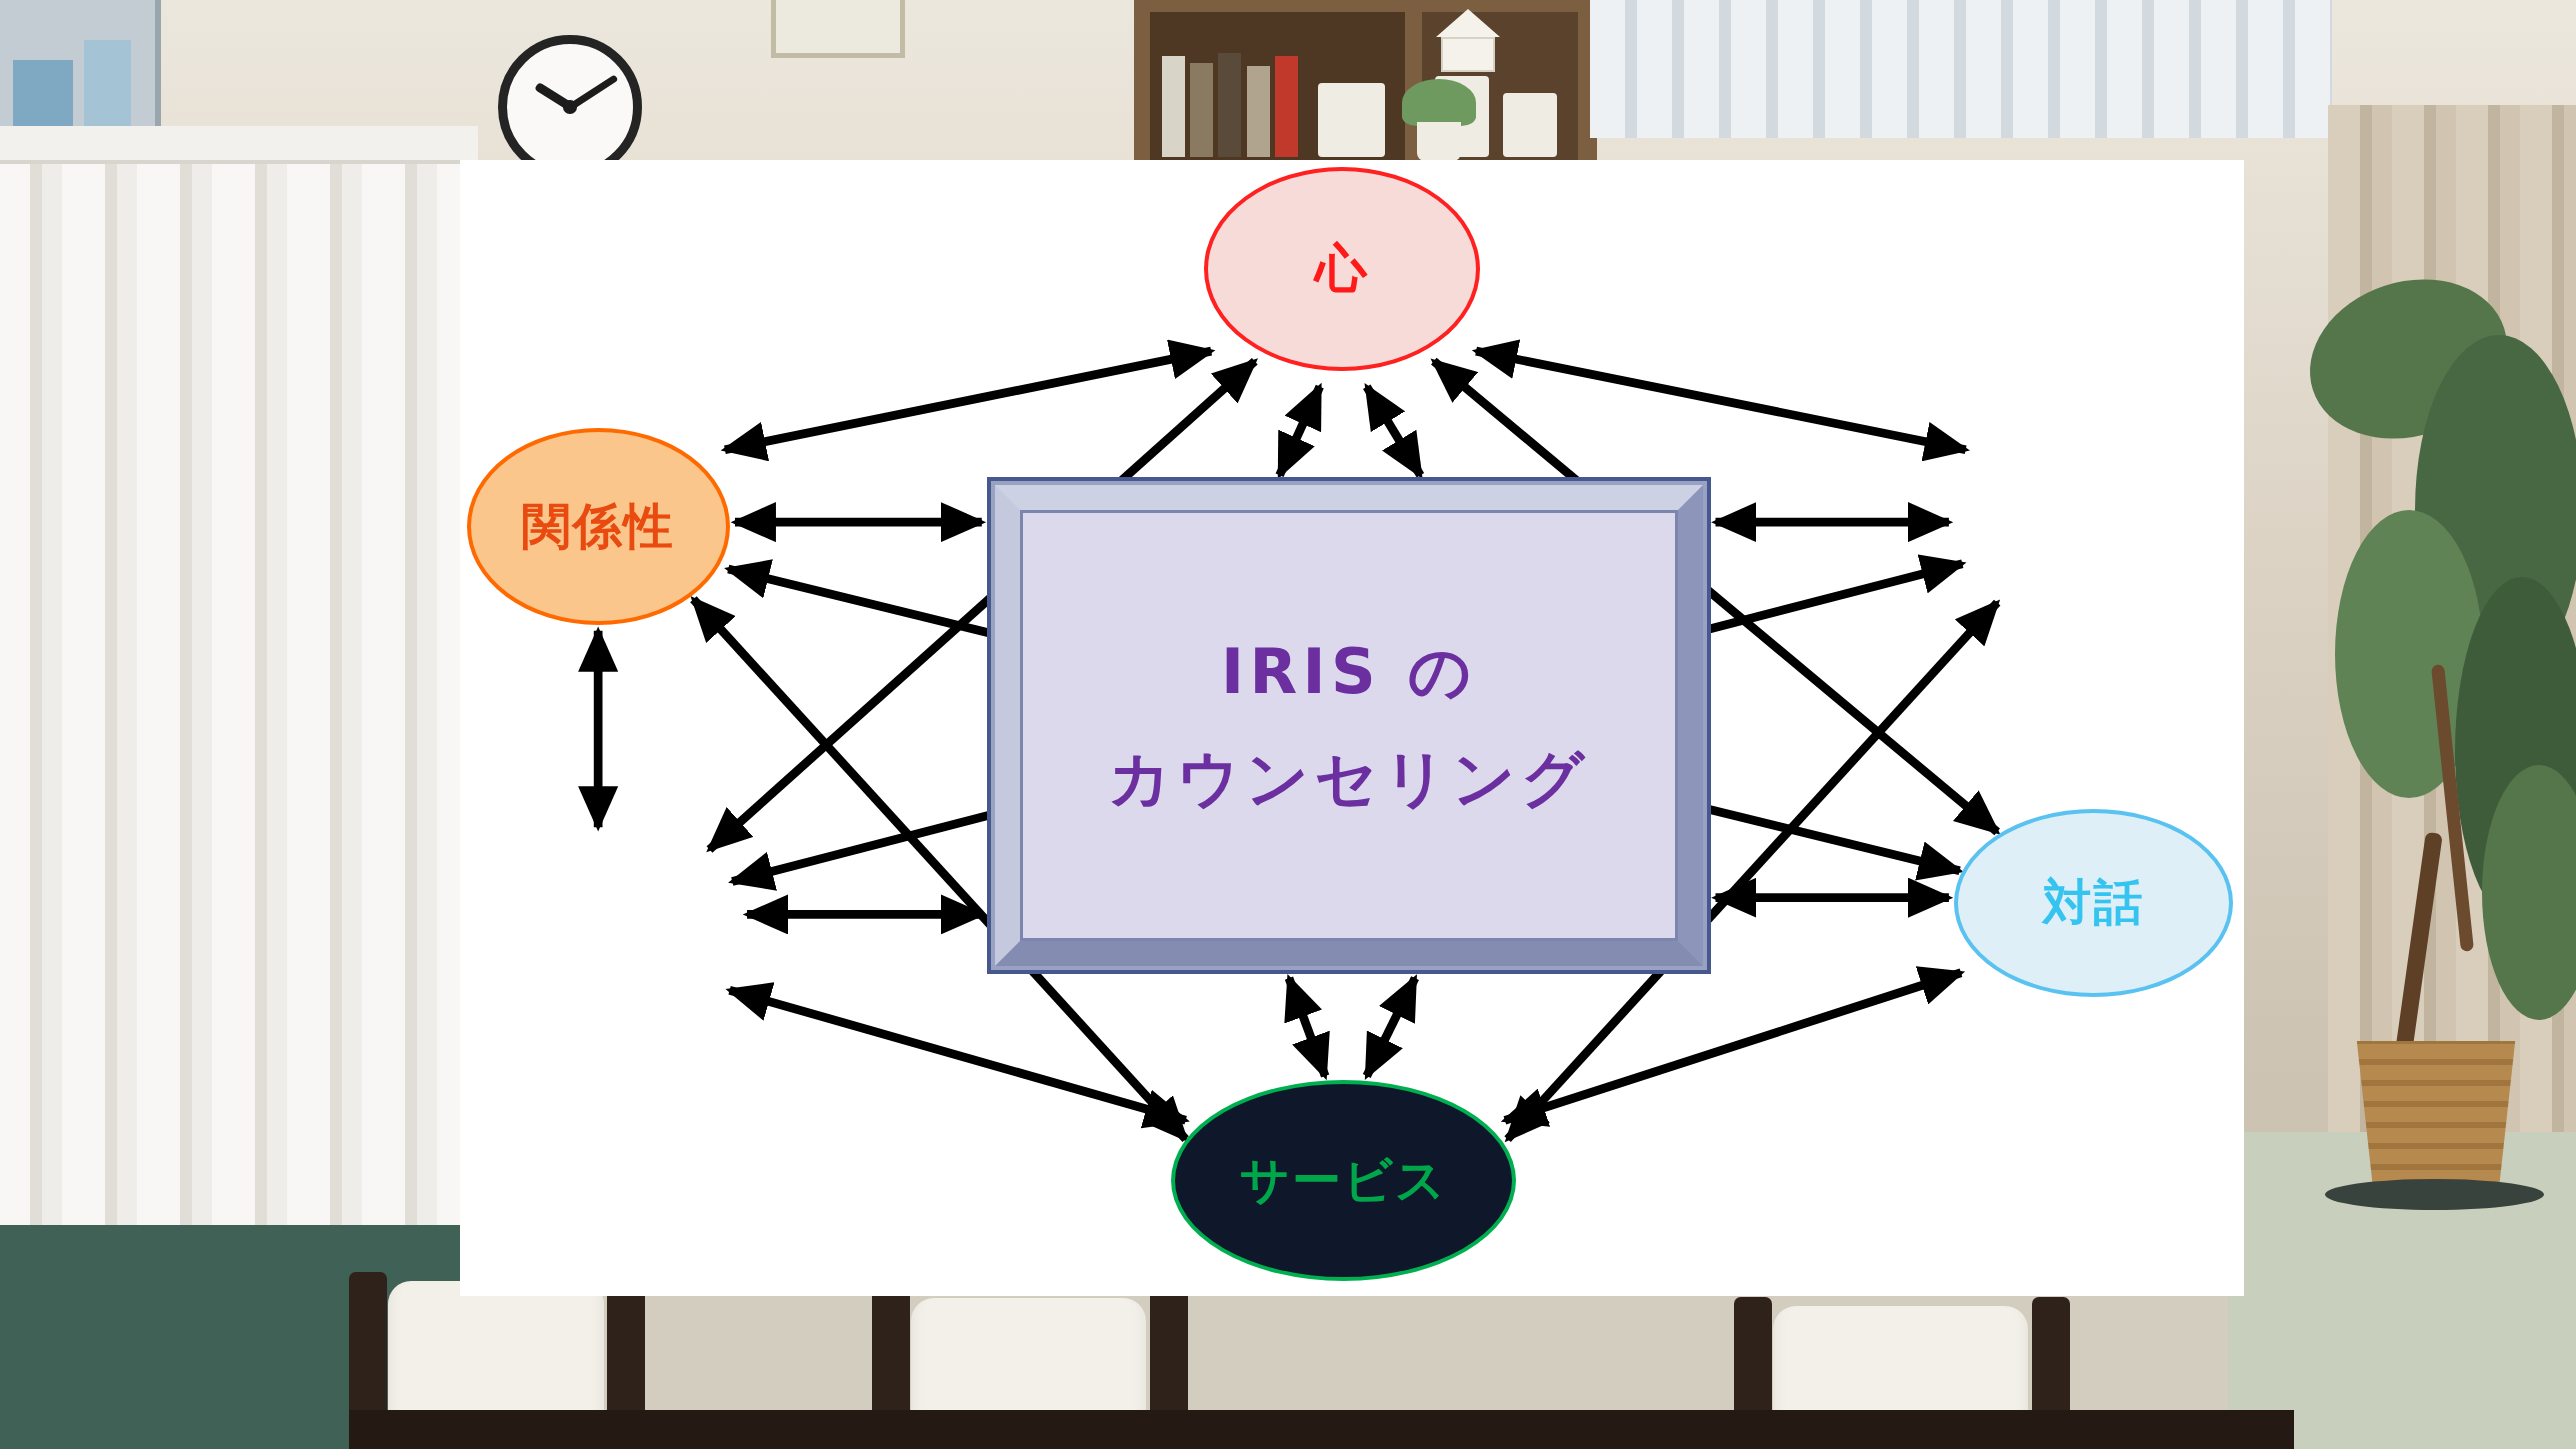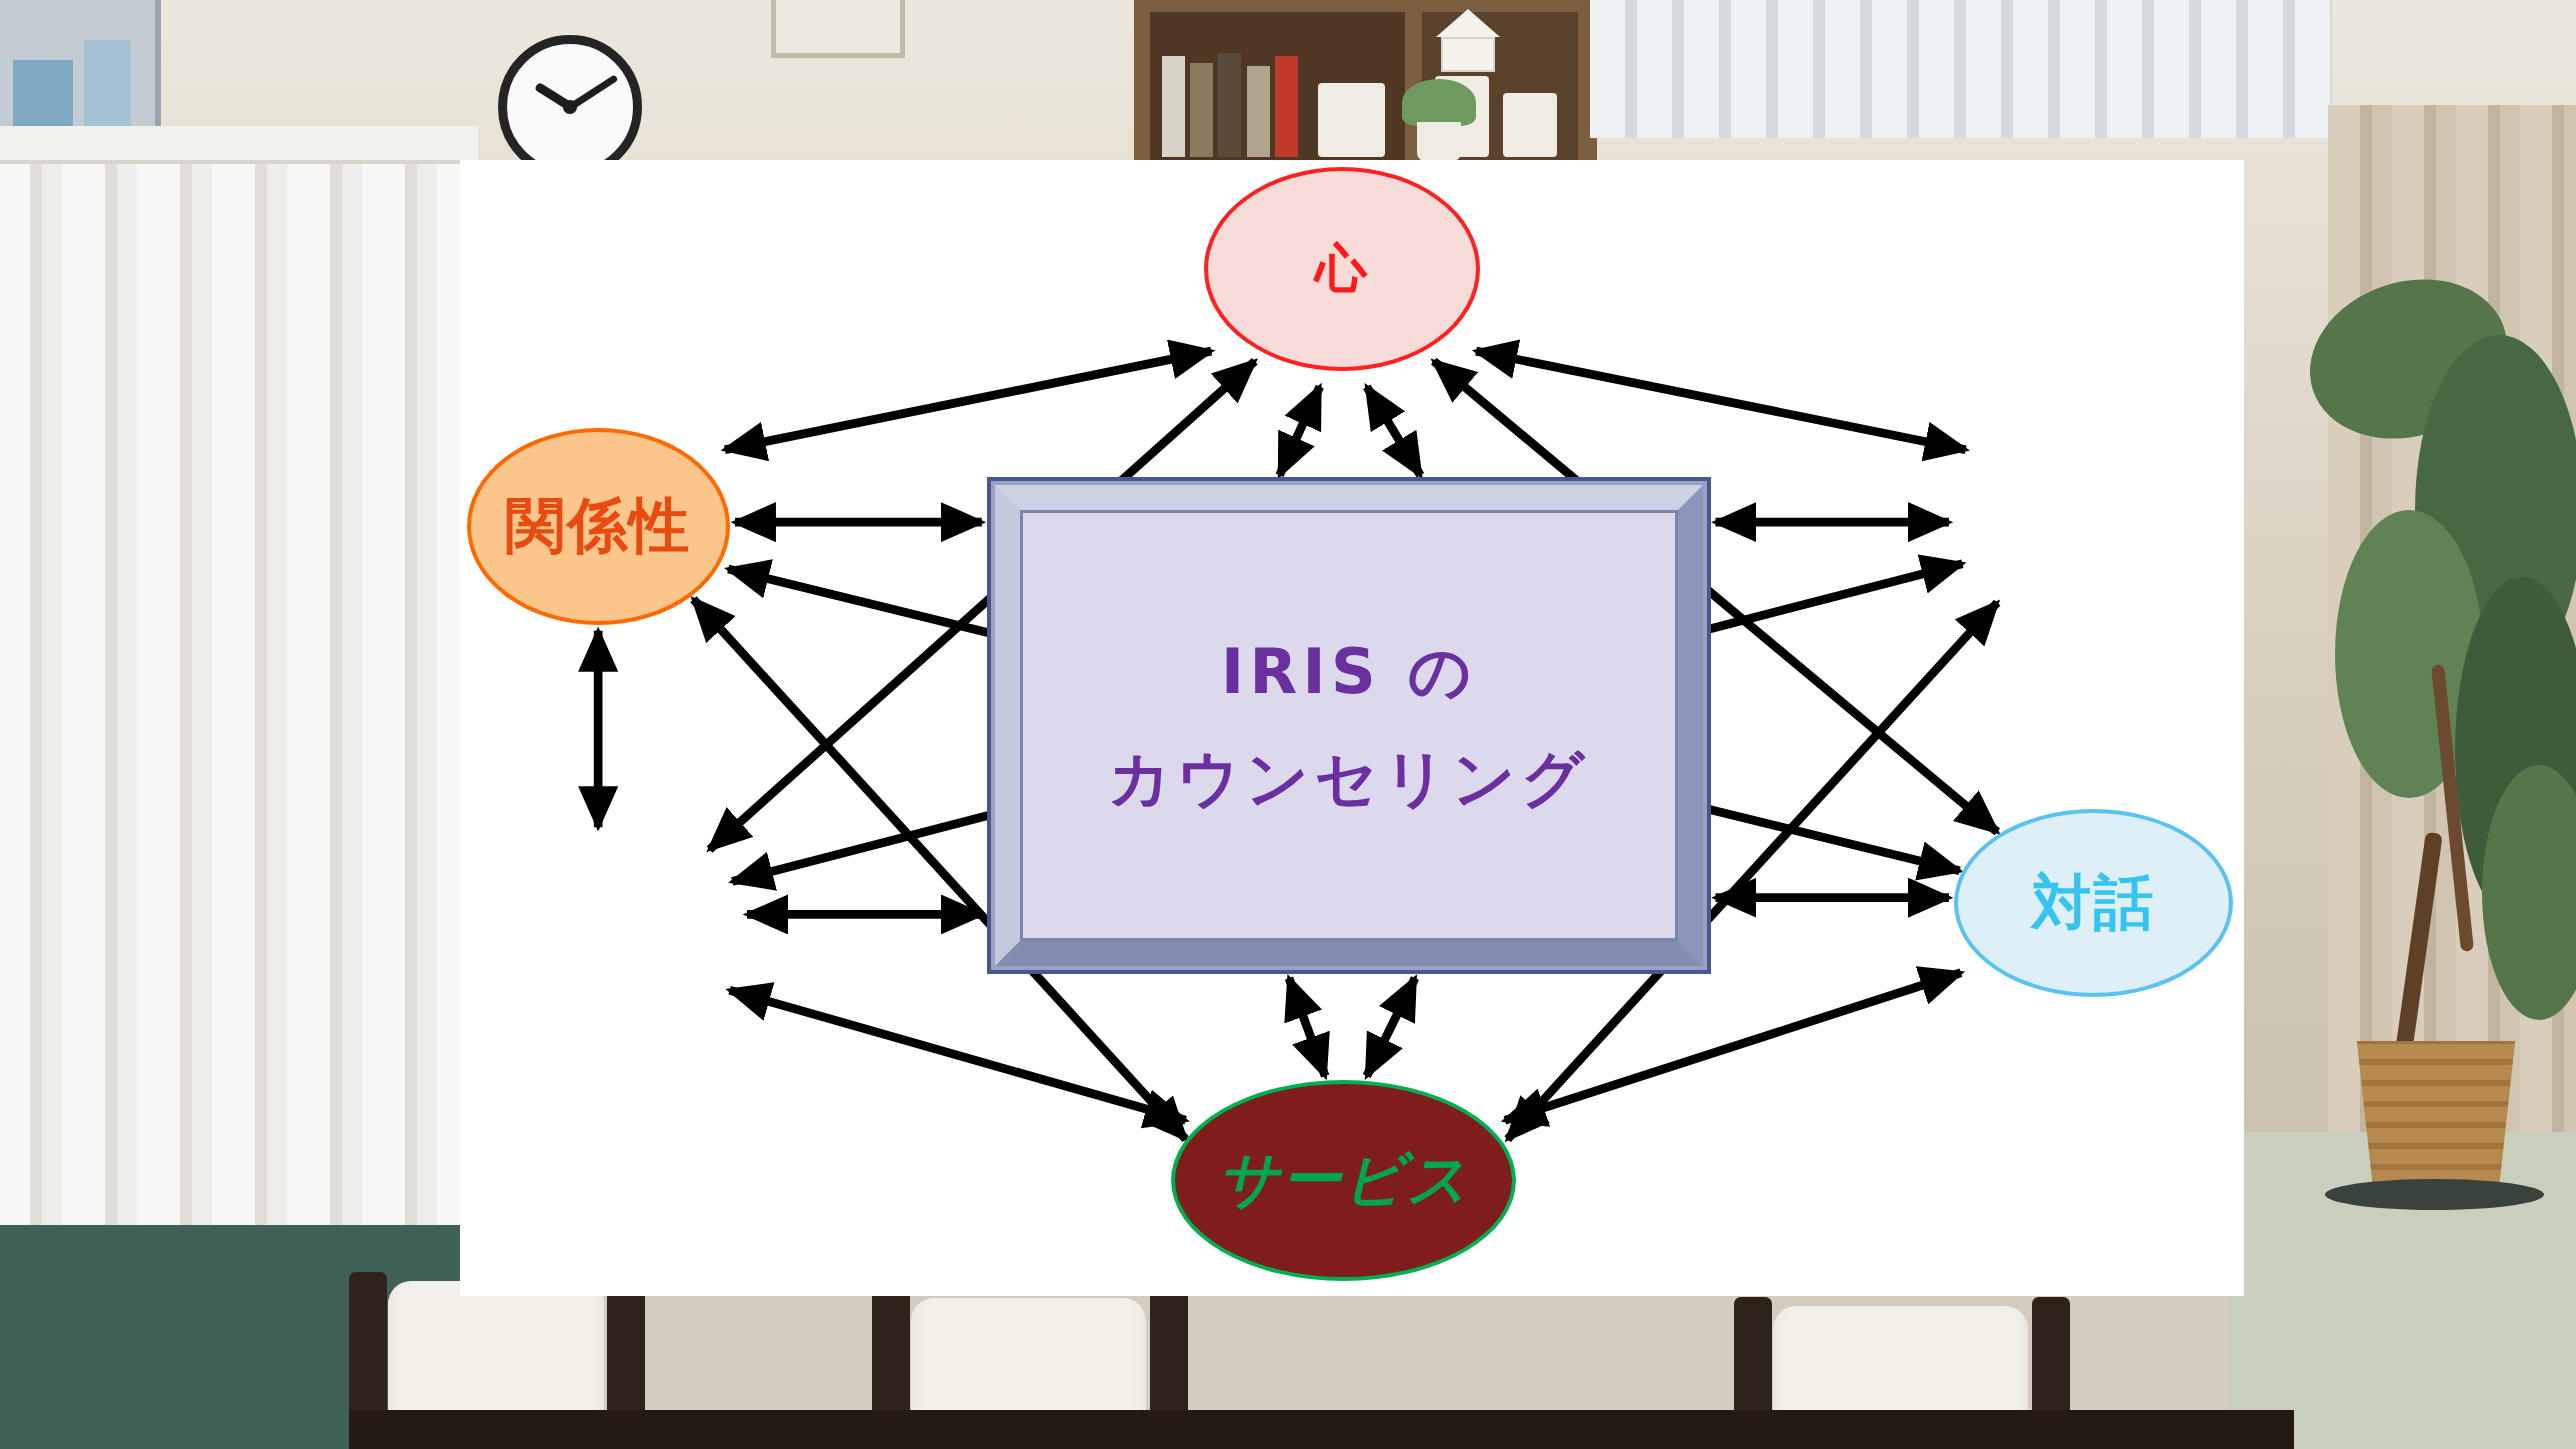--- a/index.html
+++ b/index.html
@@ -51,21 +51,21 @@
   .bottom-rail { left:349px; top:1410px; width:1945px; height:39px; background:#241a13; }
   .chair { position:absolute; }
   .chair-post { position:absolute; top:0; width:38px; height:100%; background:#2f221a; border-radius:6.7px 6.7px 0 0; }
   .chair-back { position:absolute; top:9.4px; background:#f3f0ea; border-radius:23px 23px 0 0; box-shadow:inset 0 -12px 16px rgba(0,0,0,.08); }
 
   
   .panel { left:460px; top:160px; width:1784px; height:1136px; background:#ffffff; z-index:5; }
   .edges-svg { position:absolute; left:0; top:0; width:100%; height:100%; z-index:1; }
   .node { position:absolute; z-index:2; display:flex; align-items:center; justify-content:center;
     border-style:solid; border-width:4.7px; border-radius:50%;
-    font-weight:bold; font-size:60px; letter-spacing:2px; }
+    font-weight:bold; font-size:49px; letter-spacing:2px; }
   .node-kokoro   { left:744px; top:6.7px;   width:276px; height:204px; font-size:52px; }
   .node-kankeisei{ left:6.7px;   top:268px;  width:263px; height:197px; }
   .node-needs    { left:0px;    top:673px; width:282px; height:188px; }
   .node-nichijo  { left:1494px; top:272px;  width:279px; height:191px; }
   .node-taiwa    { left:1494px; top:649px;  width:279px; height:188px;font-family:Liberation Mono, monospace; }
   .node-service  { left:711px; top:920px; width:345px; height:201px; }
   .center-box { position:absolute; left:527px; top:317px; width:724px; height:497px; z-index:3;
     border:4.7px solid #47588e; background:#9aa2c4; padding:4px; }
   .frame-bevel { width:100%; height:100%; border:25.5px solid;
     border-color:#ccd1e3 #8d95ba #848cb2 #c4c9de; background:#dcd9ec; }
@@ -172,21 +172,21 @@
 
   <div class="node node-kokoro" style="background: rgb(247, 219, 216); border-color: rgb(255, 32, 32); color: rgb(255, 26, 26);">
     <span>心</span>
   </div>
   <div class="node node-kankeisei" style="background: rgb(251, 198, 140); border-color: rgb(255, 106, 0); color: rgb(232, 74, 16);">
     <span>関係性</span>
   </div>
   <div class="node node-taiwa" style="background: rgb(222, 239, 248); border-color: rgb(89, 194, 240); color: rgb(53, 196, 240);">
     <span>対話</span>
   </div>
-  <div class="node node-service" style="background: #7f1d1d; border-color: rgb(0, 176, 80); color: rgb(0, 166, 74); font-style: italic;">
+  <div class="node node-service" style="background: #0f172a; border-color: rgb(0, 176, 80); color: rgb(0, 166, 74);">
     <span>サービス</span>
   </div>
 
   <div class="center-box">
     <div class="frame-bevel">
       <div class="inner-panel">
         <div class="box-line" style="color: rgb(107, 47, 160); text-align: center;">IRIS の</div>
         <div class="box-line" style="color: rgb(107, 47, 160);">カウンセリング</div>
       </div>
     </div>

